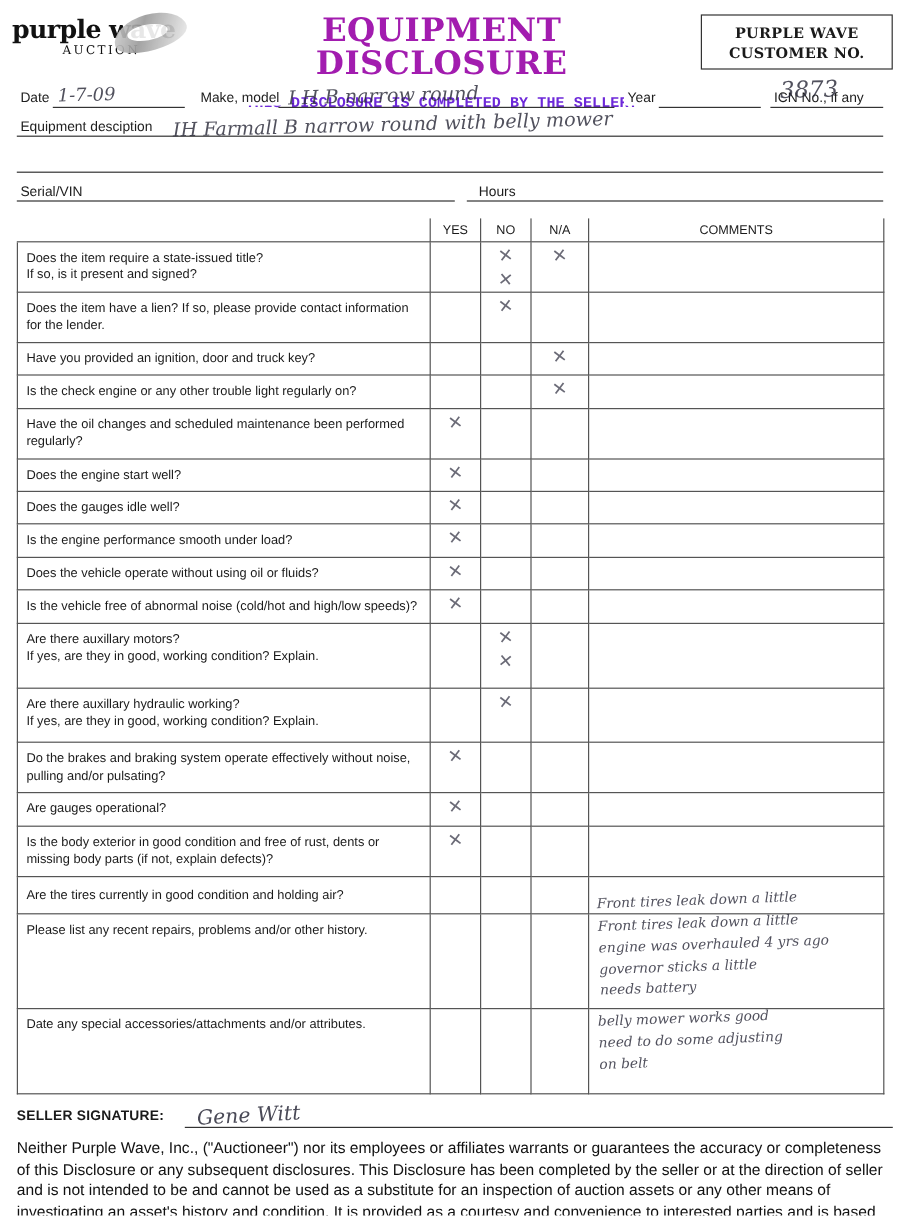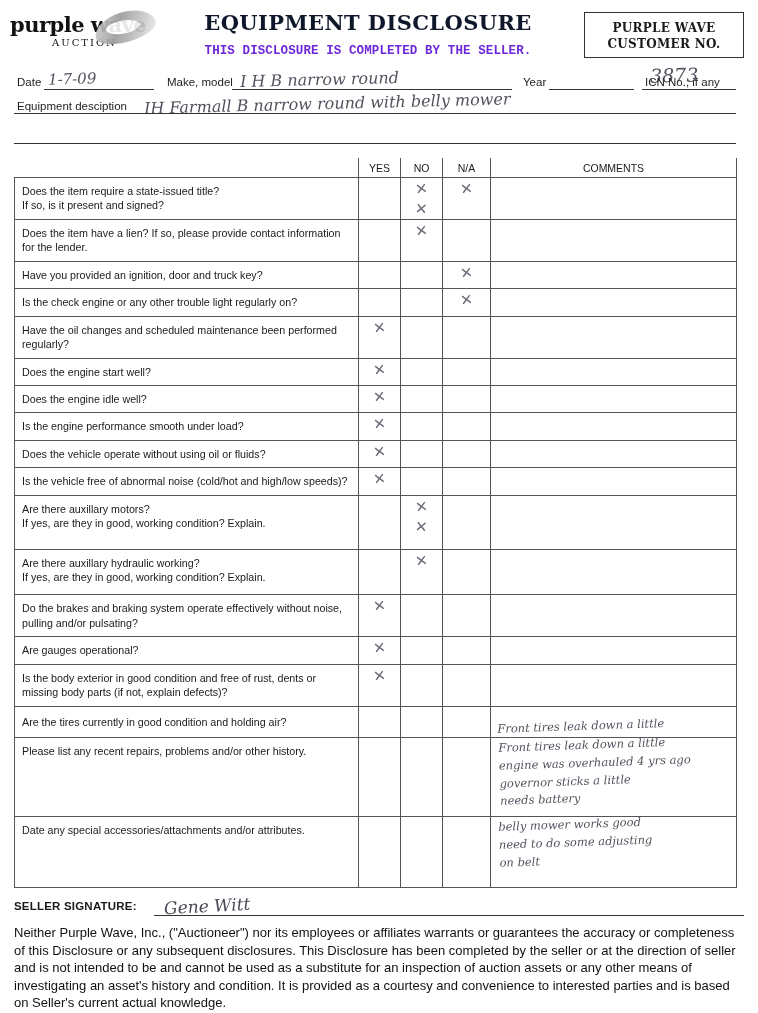--- a/index.html
+++ b/index.html
@@ -75,24 +75,24 @@
     background: #fff;
     transform: rotate(6deg);
   }
   .title-block {
     flex: 1 1 auto;
     text-align: center;
     padding-top: 2px;
   }
   .main-title {
     font-family: "DejaVu Serif", serif;
-    font-size: 21px;
+    font-size: 27px;
     font-weight: bold;
     letter-spacing: 0.4px;
-    color: #0f172a;
+    color: #a21caf;
     line-height: 1.05;
   }
   .sub-title {
     font-family: Liberation Mono, monospace;
     font-size: 12.5px;
     font-weight: bold;
     color: #6d28d9;
     margin-top: 10px;
     letter-spacing: 0.1px;
   }
@@ -303,20 +303,29 @@
     <div class="field-row">
       <span class="lbl" style="left:0;">Equipment desciption</span>
       <span class="fl" style="left:0; width:722px;"></span>
       <span class="hand" style="left:130px; bottom:5px; font-size:16px;">IH Farmall B narrow round with belly mower</span>
     </div>
 
     <div class="field-row" style="height:30px;">
       <span class="fl" style="left:0; width:722px;"></span>
     </div>
 
+    <div class="field-row">
+      <span class="lbl" style="left:0;">Serial/VIN</span>
+      <span class="fl" style="left:0; width:365px;"></span>
+      <span class="hand" style="left:80px; bottom:6px; font-size:15px;"></span>
+
+      <span class="lbl" style="left:382px;">Hours</span>
+      <span class="fl" style="left:375px; width:347px;"></span>
+      <span class="hand" style="left:430px; bottom:6px; font-size:15px;"></span>
+    </div>
   </div>
 
   <table class="disclosure">
     <colgroup>
       <col style="width:344px">
       <col style="width:42px">
       <col style="width:42px">
       <col style="width:48px">
       <col style="width:246px">
     </colgroup>
@@ -380,21 +389,21 @@
           <td class="q">
             <div>Does the engine start well?</div>
           </td>
           <td class="mark"><span class="x" style="transform: rotate(-8deg);">✕</span></td>
           <td class="mark"></td>
           <td class="mark"></td>
           <td class="comments"></td>
         </tr>
         <tr>
           <td class="q">
-            <div>Does the engine idle well?</div>
+            <div>Does the gauges idle well?</div>
           </td>
           <td class="mark"><span class="x" style="transform: rotate(-8deg);">✕</span></td>
           <td class="mark"></td>
           <td class="mark"></td>
           <td class="comments"></td>
         </tr>
         <tr>
           <td class="q">
             <div>Is the engine performance smooth under load?</div>
           </td>

